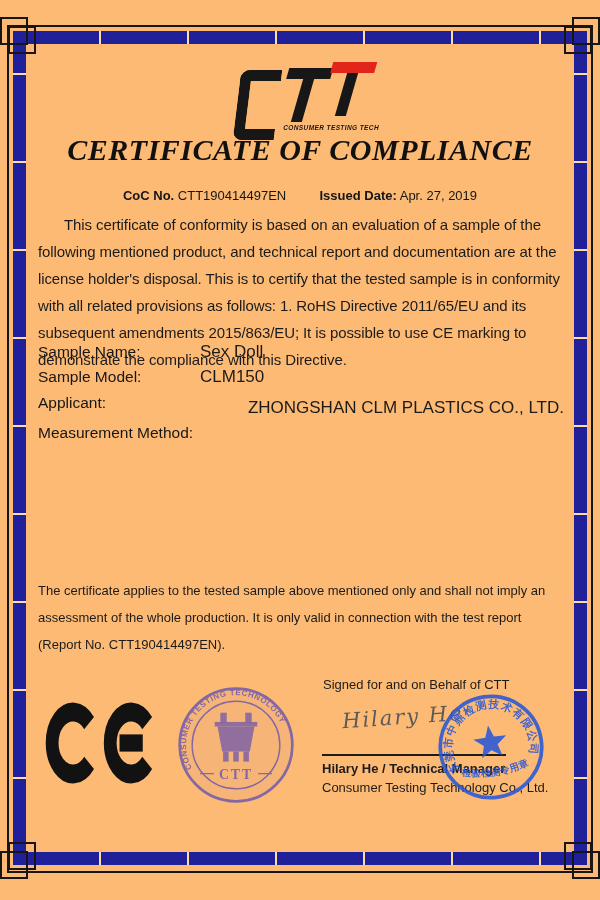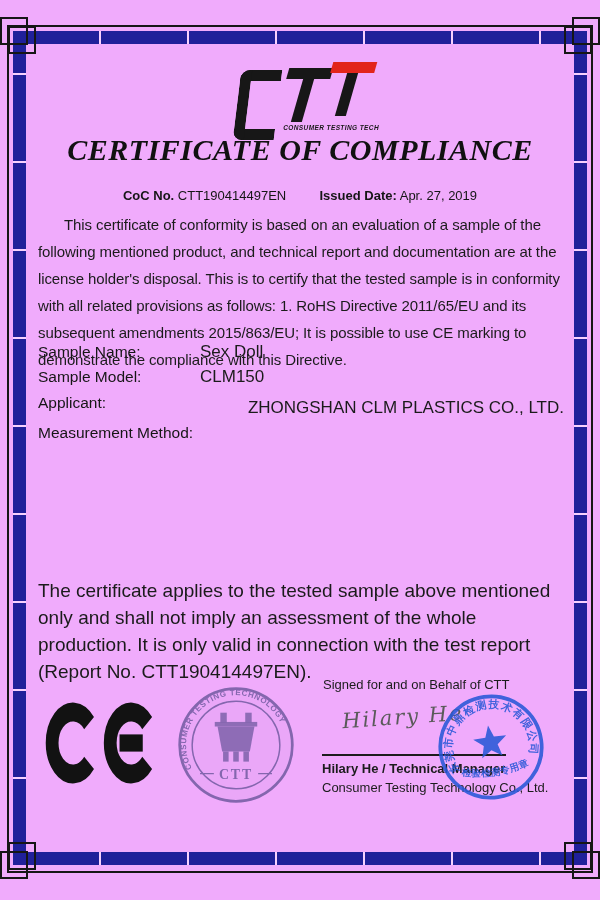--- a/index.html
+++ b/index.html
@@ -1,17 +1,17 @@
 <!DOCTYPE html>
 <html><head>
 <meta charset="utf-8">
 <style>
   html,body{margin:0;padding:0;background:#ffffff;}
   .page{
-    position:relative;width:600px;height:900px;background:#f0abfc;
+    position:relative;width:600px;height:900px;background:#fdba74;
     font-family:"Liberation Sans",sans-serif;color:#1b1b1b;overflow:hidden;
   }
   
   .outer-line{position:absolute;left:7px;right:7px;top:25px;bottom:27px;border:2px solid #161616;}
   .band{position:absolute;background:repeating-linear-gradient(90deg,#20209a 0 86px,rgba(255,255,255,.45) 86px 88px);}
   .band.v{background:repeating-linear-gradient(0deg,#20209a 0 86px,rgba(255,255,255,.45) 86px 88px);}
   .band.top{left:13px;right:13px;top:31px;height:13px;}
   .band.bottom{left:13px;right:13px;bottom:35px;height:13px;}
   .band.left{left:13px;top:31px;bottom:35px;width:13px;}
   .band.right{right:13px;top:31px;bottom:35px;width:13px;}
@@ -42,21 +42,21 @@
   .frow{display:flex;align-items:flex-start;}
   .flabel{width:162px;flex:0 0 162px;font-size:15.5px;color:#161616;}
   .fvalue{flex:1;font-size:17px;line-height:17px;color:#1b1b1b;}
   .frow.r1{margin-bottom:7px;}
   .frow.r2{margin-bottom:8px;}
   .frow.r3{margin-bottom:8px;}
   .frow.r3 .fvalue{padding-top:5px;text-align:right;}
   .frow.r4{margin-bottom:2px;}
   .frow.r4 .flabel{padding-top:11px;}
   .frow.r4 .fvalue{text-align:justify;}
-  .disclaimer{position:absolute;left:38px;right:38px;top:577px;font-size:19px;line-height:27px;margin:0;color:#1b1b1b;}
+  .disclaimer{position:absolute;left:38px;right:38px;top:577px;font-size:13px;line-height:27px;margin:0;color:#1b1b1b;}
   
   .sig-heading{position:absolute;left:323px;top:677px;font-size:13px;color:#1c1c1c;}
   .sig-hand{position:absolute;left:342px;top:705px;font-family:"DejaVu Serif",serif;font-style:italic;
             font-size:21px;color:#5a5a5a;transform:rotate(-4deg);letter-spacing:2px;}
   .sig-line{position:absolute;left:322px;top:754px;width:184px;border-top:2px solid #1c1c1c;}
   .sig-name{position:absolute;left:322px;top:761px;font-size:13px;font-weight:bold;color:#1c1c1c;}
   .sig-company{position:absolute;left:322px;top:780px;font-size:13px;font-weight:normal;color:#1c1c1c;}
   
   .ce{position:absolute;left:44px;top:700px;width:122px;height:86px;}
   .ctt-seal{position:absolute;left:176px;top:685px;width:120px;height:120px;opacity:.92;}

